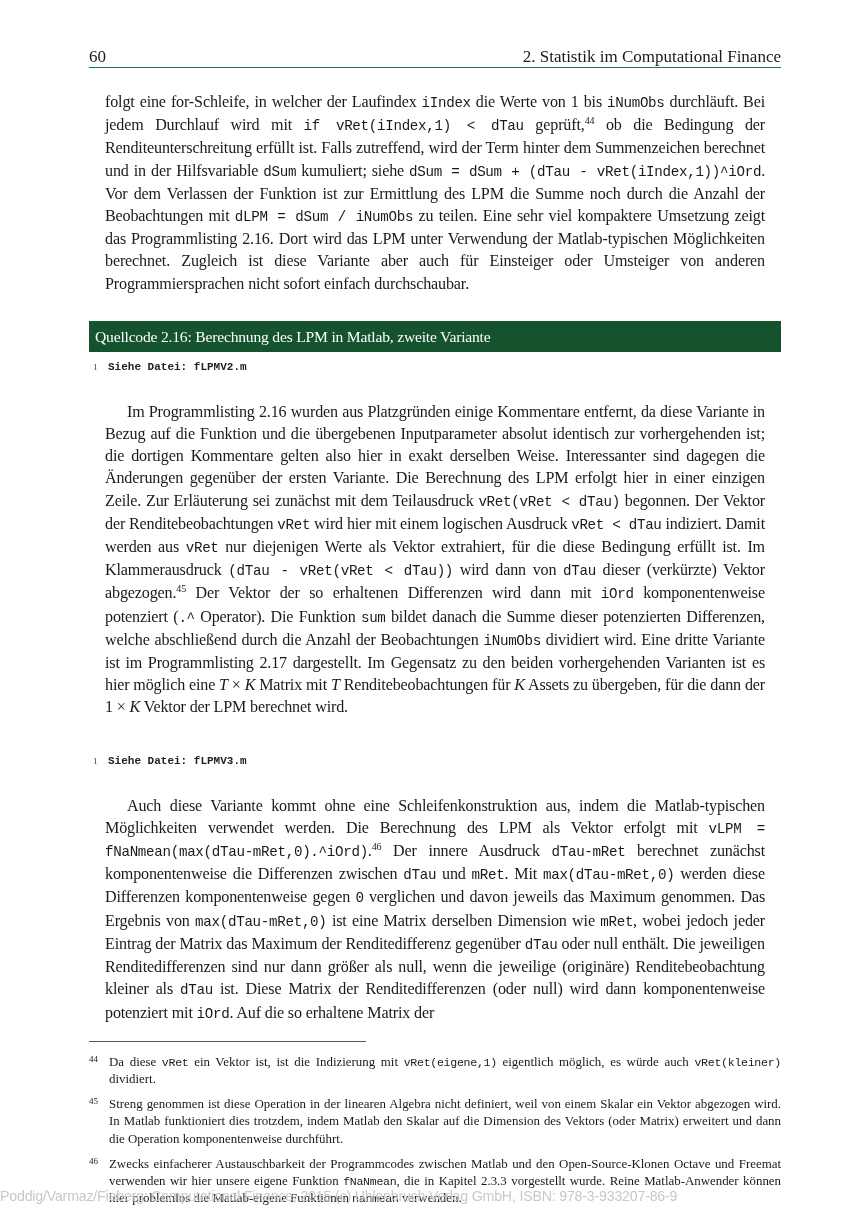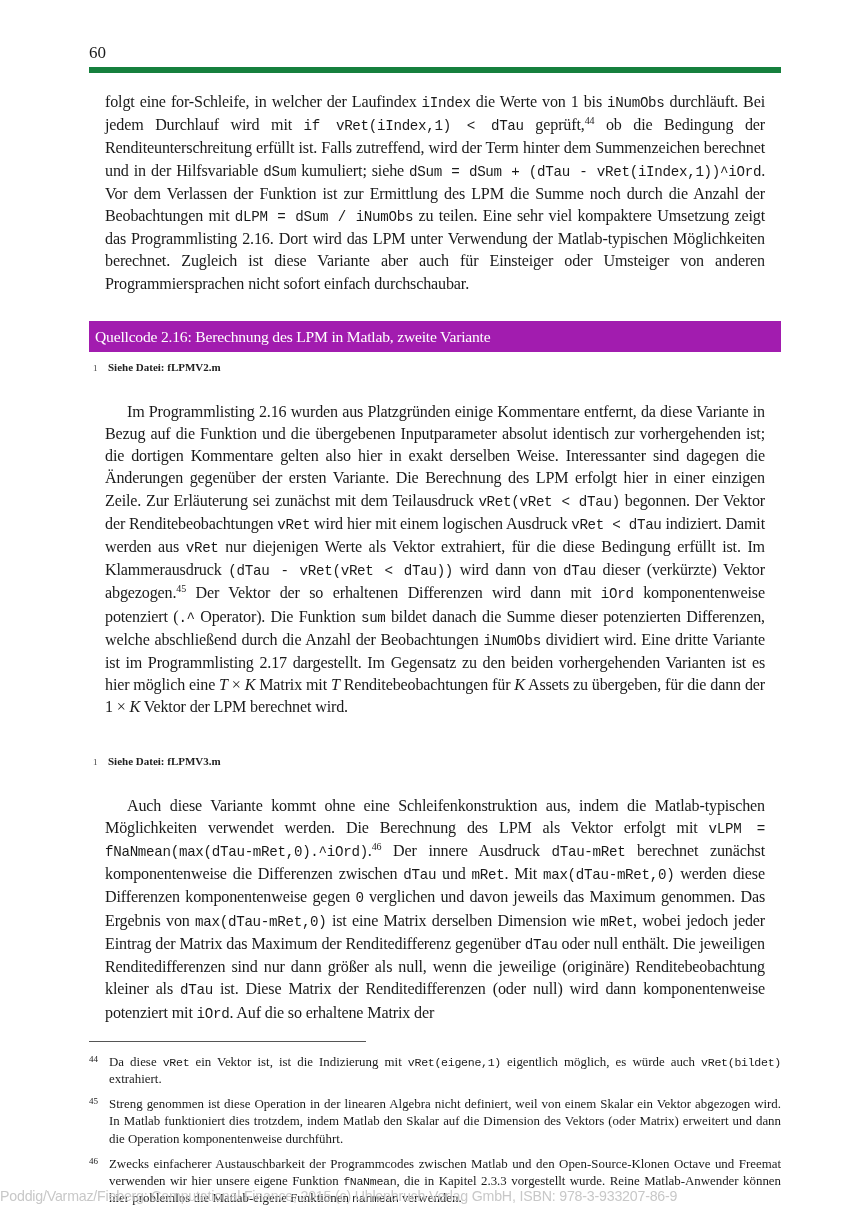--- a/index.html
+++ b/index.html
@@ -4,46 +4,46 @@
   <style>
     html, body { margin: 0; padding: 0; background: #ffffff; }
     body {
       width: 867px; height: 1227px; position: relative; overflow: hidden;
       font-family: "Liberation Serif", "DejaVu Serif", serif;
       color: #1a1a1a;
     }
     .page { position: absolute; left: 89px; top: 0; width: 692px; }
     .running-head {
       position: absolute; top: 43px; left: 0; width: 692px; height: 24px;
-      display: flex; justify-content: space-between; align-items: flex-start;
-      font-size: 17px; border-bottom: 6px solid #15803d;
+      display: flex; justify-content: space-between; align-items: flex-end;
+      font-size: 17px; border-bottom: 1px solid #15803d;
     }
     .running-head span { line-height: 20px; }
     .para {
       font-size: 16.1px; line-height: 22.2px; text-align: justify;
       margin: 16px; hyphens: manual; letter-spacing: -0.15px;
     }
     .indent { text-indent: 22px; }
     code, .mono {
       font-family: "Liberation Mono", "DejaVu Sans Mono", monospace;
       font-size: 14.2px; letter-spacing: -0.3px;
     }
     sup { font-size: 10px; line-height: 0; vertical-align: 6px; }
     .listing-bar {
-      background: #a21caf; color: #ffffff; width: 692px;
+      background: #14532d; color: #ffffff; width: 692px;
       font-size: 15.6px; height: 31px; line-height: 31px;
       padding-left: 6px; box-sizing: border-box;
       letter-spacing: -0.2px;
     }
     .listing-line {
       font-size: 11px; margin-top: 8px; padding-left: 4px; height: 14px; line-height: 14px;
       display: flex; align-items: baseline;
     }
     .listing-line .ln { font-family: "Liberation Serif", serif; font-size: 9px; color: #444; width: 15px; }
-    .listing-line .src { font-family: Liberation Serif, serif; font-size: 11px; font-weight: bold; color: #222; }
+    .listing-line .src { font-family: Liberation Mono, monospace; font-size: 11px; font-weight: bold; color: #222; }
     .it { font-style: italic; }
     .fn-rule { width: 277px; height: 1px; background: #555; margin-top: 7px; }
     .footnote {
       font-size: 12.9px; line-height: 17.2px; text-align: justify;
       position: relative; padding-left: 20px; margin: 0;
     }
     .footnote .fnmark { position: absolute; left: 0; top: -3px; font-size: 9px; }
     .footnote code { font-size: 11.6px; }
     .footer-line {
       position: absolute; top: 1188px; left: 0; width: 867px; text-align: left;
@@ -51,20 +51,21 @@
       color: #c8c8c8; letter-spacing: -0.2px;
     }
   </style>
 </head>
 <body>
 
 <div class="page">
 
   <div class="running-head">
     <span>60</span>
+    <span>2. Statistik im Computational Finance</span>
   </div>
 
   <div style="position:absolute; top:75px; left:0; width:692px;">
 
     <p class="para"><span>folgt eine for-Schleife, in welcher der Laufindex </span><code>iIndex</code><span> die Werte von 1 bis </span><code>iNumObs</code><span> durch­läuft. Bei jedem Durchlauf wird mit </span><code>if vRet(iIndex,1) &lt; dTau</code><span> geprüft,</span><sup>44</sup><span> ob die Bedingung der Renditeunterschreitung erfüllt ist. Falls zutreffend, wird der Term hinter dem Summen­zeichen berechnet und in der Hilfsvariable </span><code>dSum</code><span> kumuliert; siehe </span><code>dSum = dSum + (dTau - vRet(iIndex,1))^iOrd</code><span>. Vor dem Verlassen der Funktion ist zur Ermittlung des LPM die Sum­me noch durch die Anzahl der Beobachtungen mit </span><code>dLPM = dSum / iNumObs</code><span> zu teilen. Eine sehr viel kompaktere Umsetzung zeigt das Programmlisting 2.16. Dort wird das LPM unter Ver­wendung der Matlab-typischen Möglichkeiten berechnet. Zugleich ist diese Variante aber auch für Einsteiger oder Umsteiger von anderen Programmiersprachen nicht sofort einfach durchschaubar.</span></p>
 
     <div style="height:10px"></div>
     <div class="listing-bar">Quellcode 2.16: Berechnung des LPM in Matlab, zweite Variante</div>
     <div class="listing-line">
       <span class="ln">1</span>
@@ -79,21 +80,21 @@
       <span class="ln">1</span>
       <span class="src">Siehe Datei: fLPMV3.m</span>
     </div>
 
     <div style="height:11px"></div>
     <p class="para indent"><span>Auch diese Variante kommt ohne eine Schleifenkonstruktion aus, indem die Matlab-typischen Möglichkeiten verwendet werden. Die Berechnung des LPM als Vektor erfolgt mit </span><code>vLPM = fNaNmean(max(dTau-mRet,0).^iOrd)</code><span>.</span><sup>46</sup><span> Der innere Ausdruck </span><code>dTau-mRet</code><span> berechnet zunächst komponentenweise die Differenzen zwischen </span><code>dTau</code><span> und </span><code>mRet</code><span>. Mit </span><code>max(dTau-mRet,0)</code><span> werden diese Differenzen komponentenweise gegen </span><code>0</code><span> verglichen und davon jeweils das Maximum genommen. Das Ergebnis von </span><code>max(dTau-mRet,0)</code><span> ist eine Matrix derselben Dimension wie </span><code>mRet</code><span>, wobei jedoch jeder Eintrag der Matrix das Maximum der Renditedifferenz gegenüber </span><code>dTau</code><span> oder null enthält. Die jeweiligen Renditedifferenzen sind nur dann größer als null, wenn die jewei­lige (originäre) Renditebeobachtung kleiner als </span><code>dTau</code><span> ist. Diese Matrix der Renditedifferenzen (oder null) wird dann komponentenweise potenziert mit </span><code>iOrd</code><span>. Auf die so erhaltene Matrix der</span></p>
 
     <div class="fn-rule"></div>
 
     <div style="height:12px"></div>
-    <p class="footnote"><span class="fnmark">44</span><span>Da diese </span><code>vRet</code><span> ein Vektor ist, ist die Indizierung mit </span><code>vRet(eigene,1)</code><span> eigentlich möglich, es würde auch </span><code>vRet(bildet)</code><span> extrahiert.</span></p>
+    <p class="footnote"><span class="fnmark">44</span><span>Da diese </span><code>vRet</code><span> ein Vektor ist, ist die Indizierung mit </span><code>vRet(eigene,1)</code><span> eigentlich möglich, es würde auch </span><code>vRet(kleiner)</code><span> dividiert.</span></p>
 
     <div style="height:8px"></div>
     <p class="footnote"><span class="fnmark">45</span><span>Streng genommen ist diese Operation in der linearen Algebra nicht definiert, weil von einem Skalar ein Vektor abgezogen wird. In Matlab funktioniert dies trotzdem, indem Matlab den Skalar auf die Dimension des Vektors (oder Matrix) erweitert und dann die Operation komponentenweise durchführt.</span></p>
 
     <div style="height:8px"></div>
     <p class="footnote"><span class="fnmark">46</span><span>Zwecks einfacherer Austauschbarkeit der Programmcodes zwischen Matlab und den Open-Source-Klonen Octave und Freemat verwenden wir hier unsere eigene Funktion </span><code>fNaNmean</code><span>, die in Kapitel 2.3.3 vorgestellt wurde. Reine Matlab-Anwender können hier problemlos die Matlab-eigene Funktionen </span><code>nanmean</code><span> verwenden.</span></p>
   </div>
 </div>
 
 <div class="footer-line">Poddig/Varmaz/Fieberg: Computational Finance, 2015  (c) Uhlenbruch Verlag GmbH, ISBN: 978-3-933207-86-9</div>

